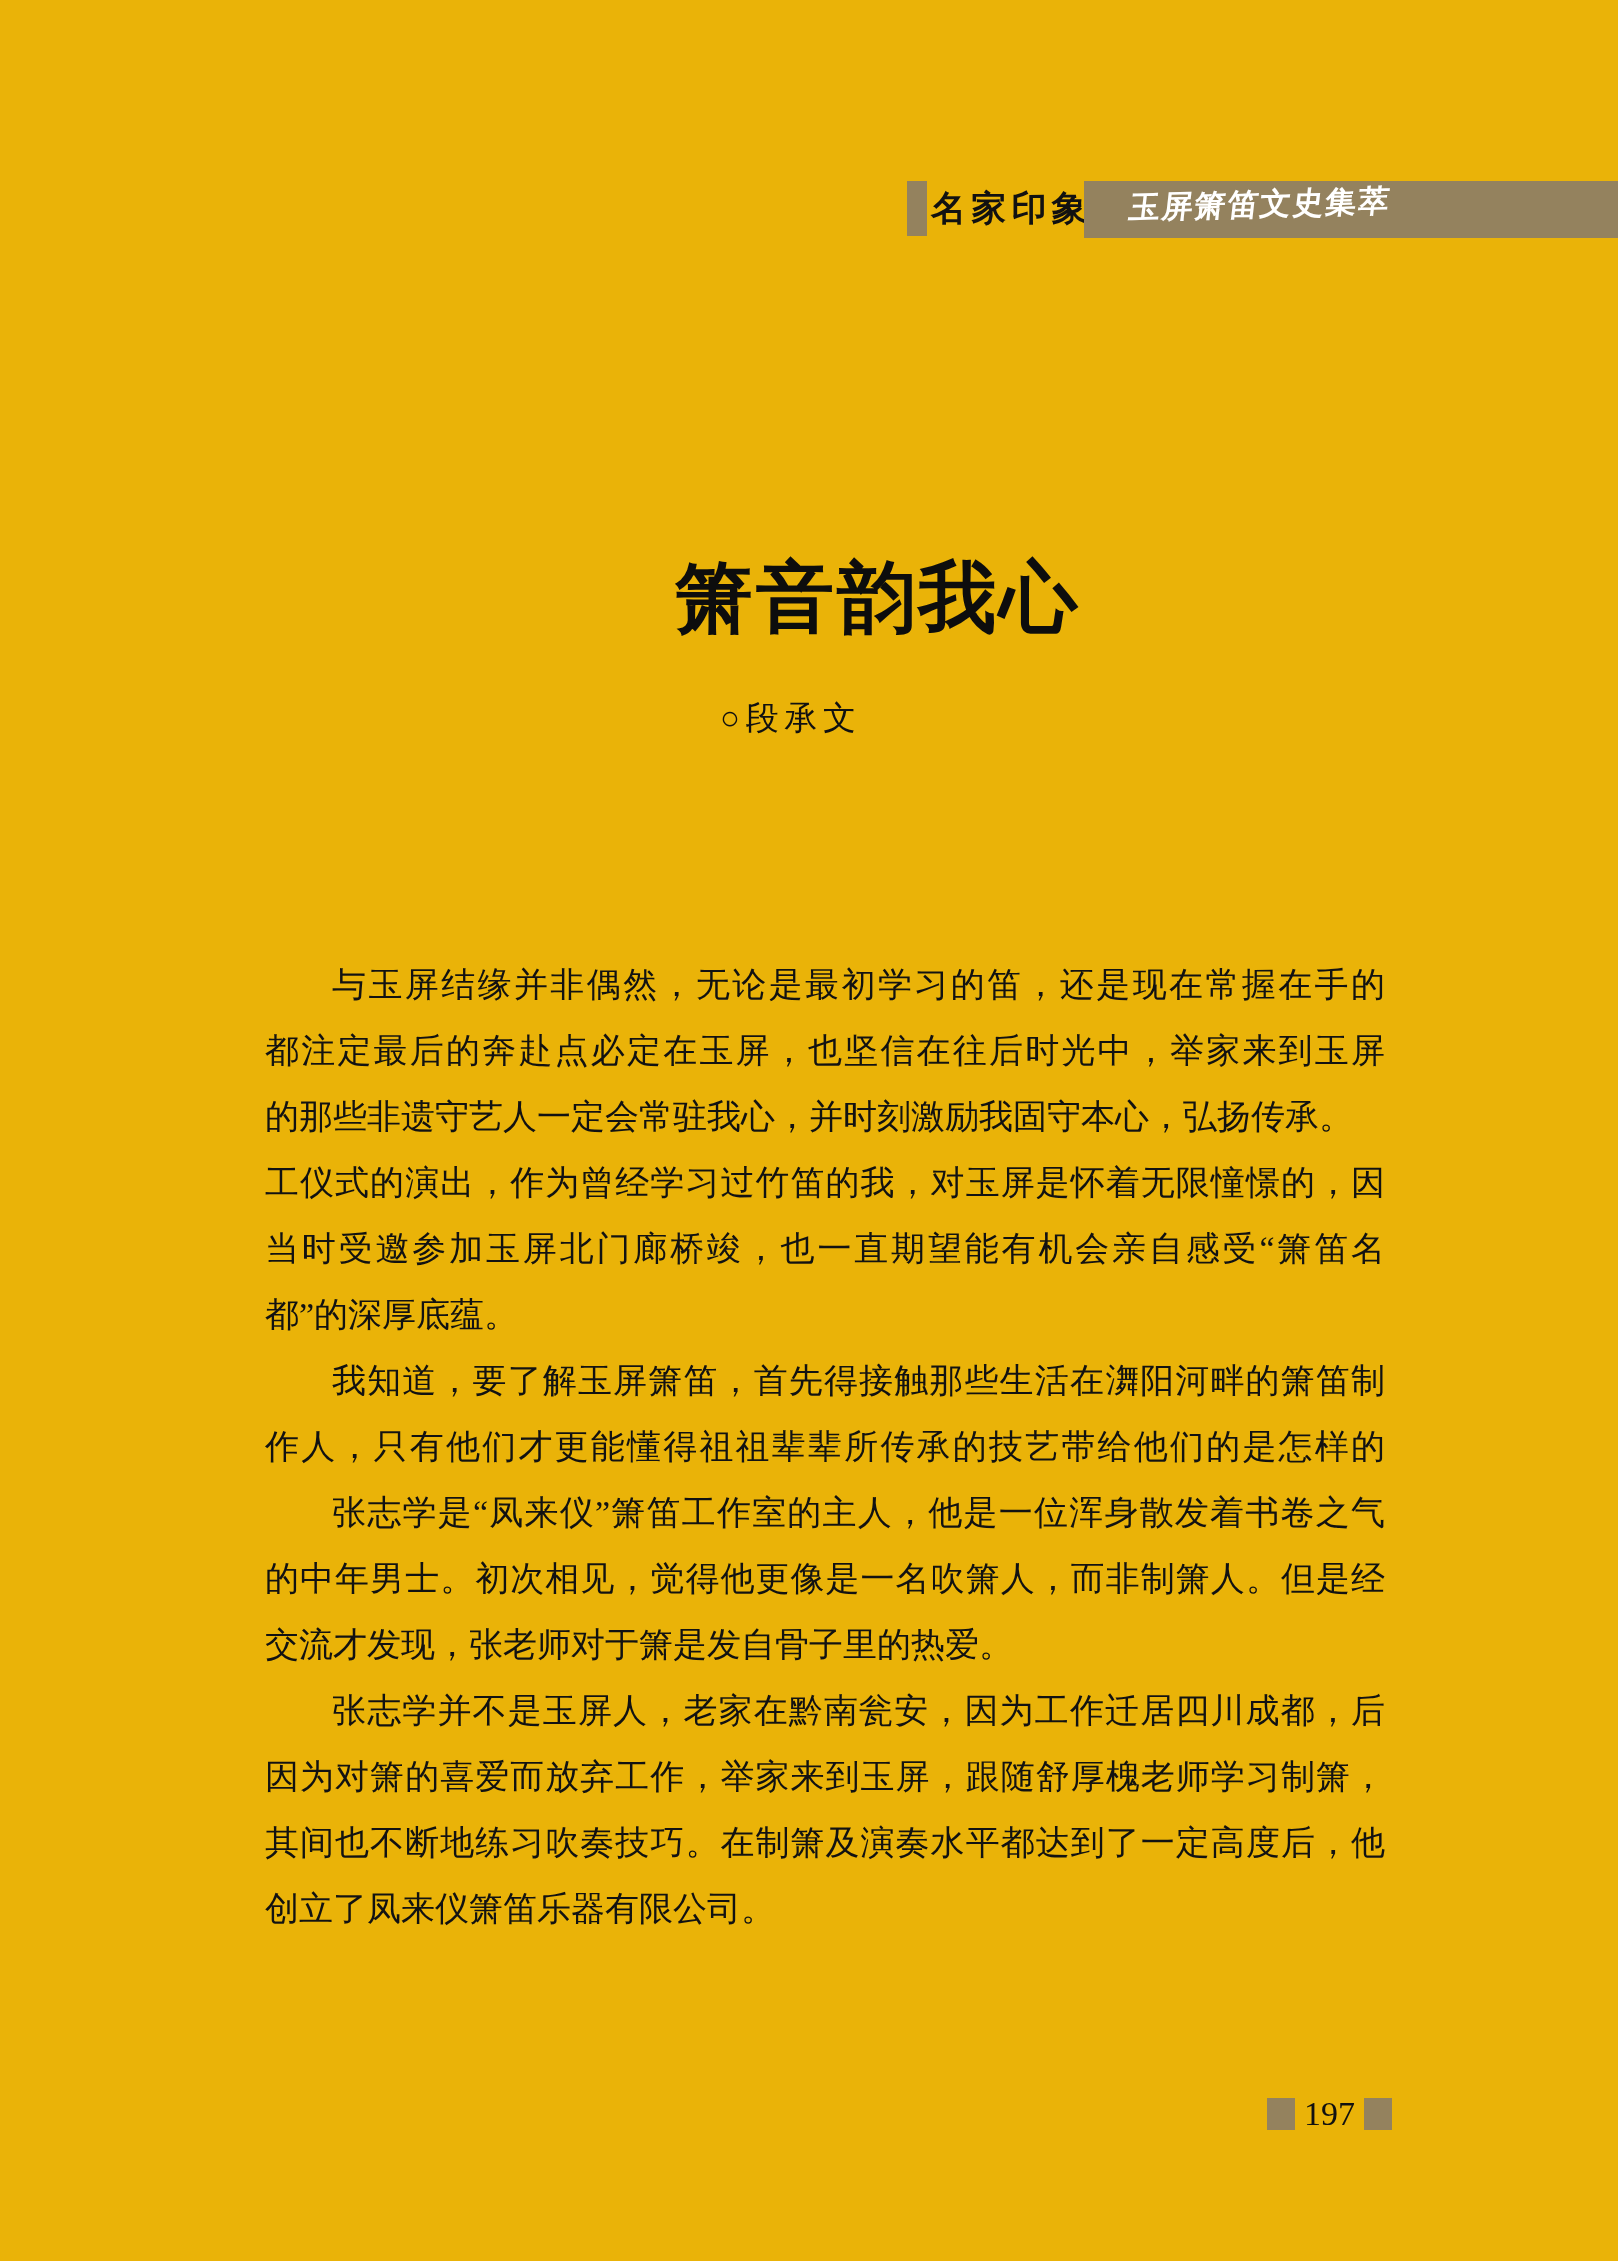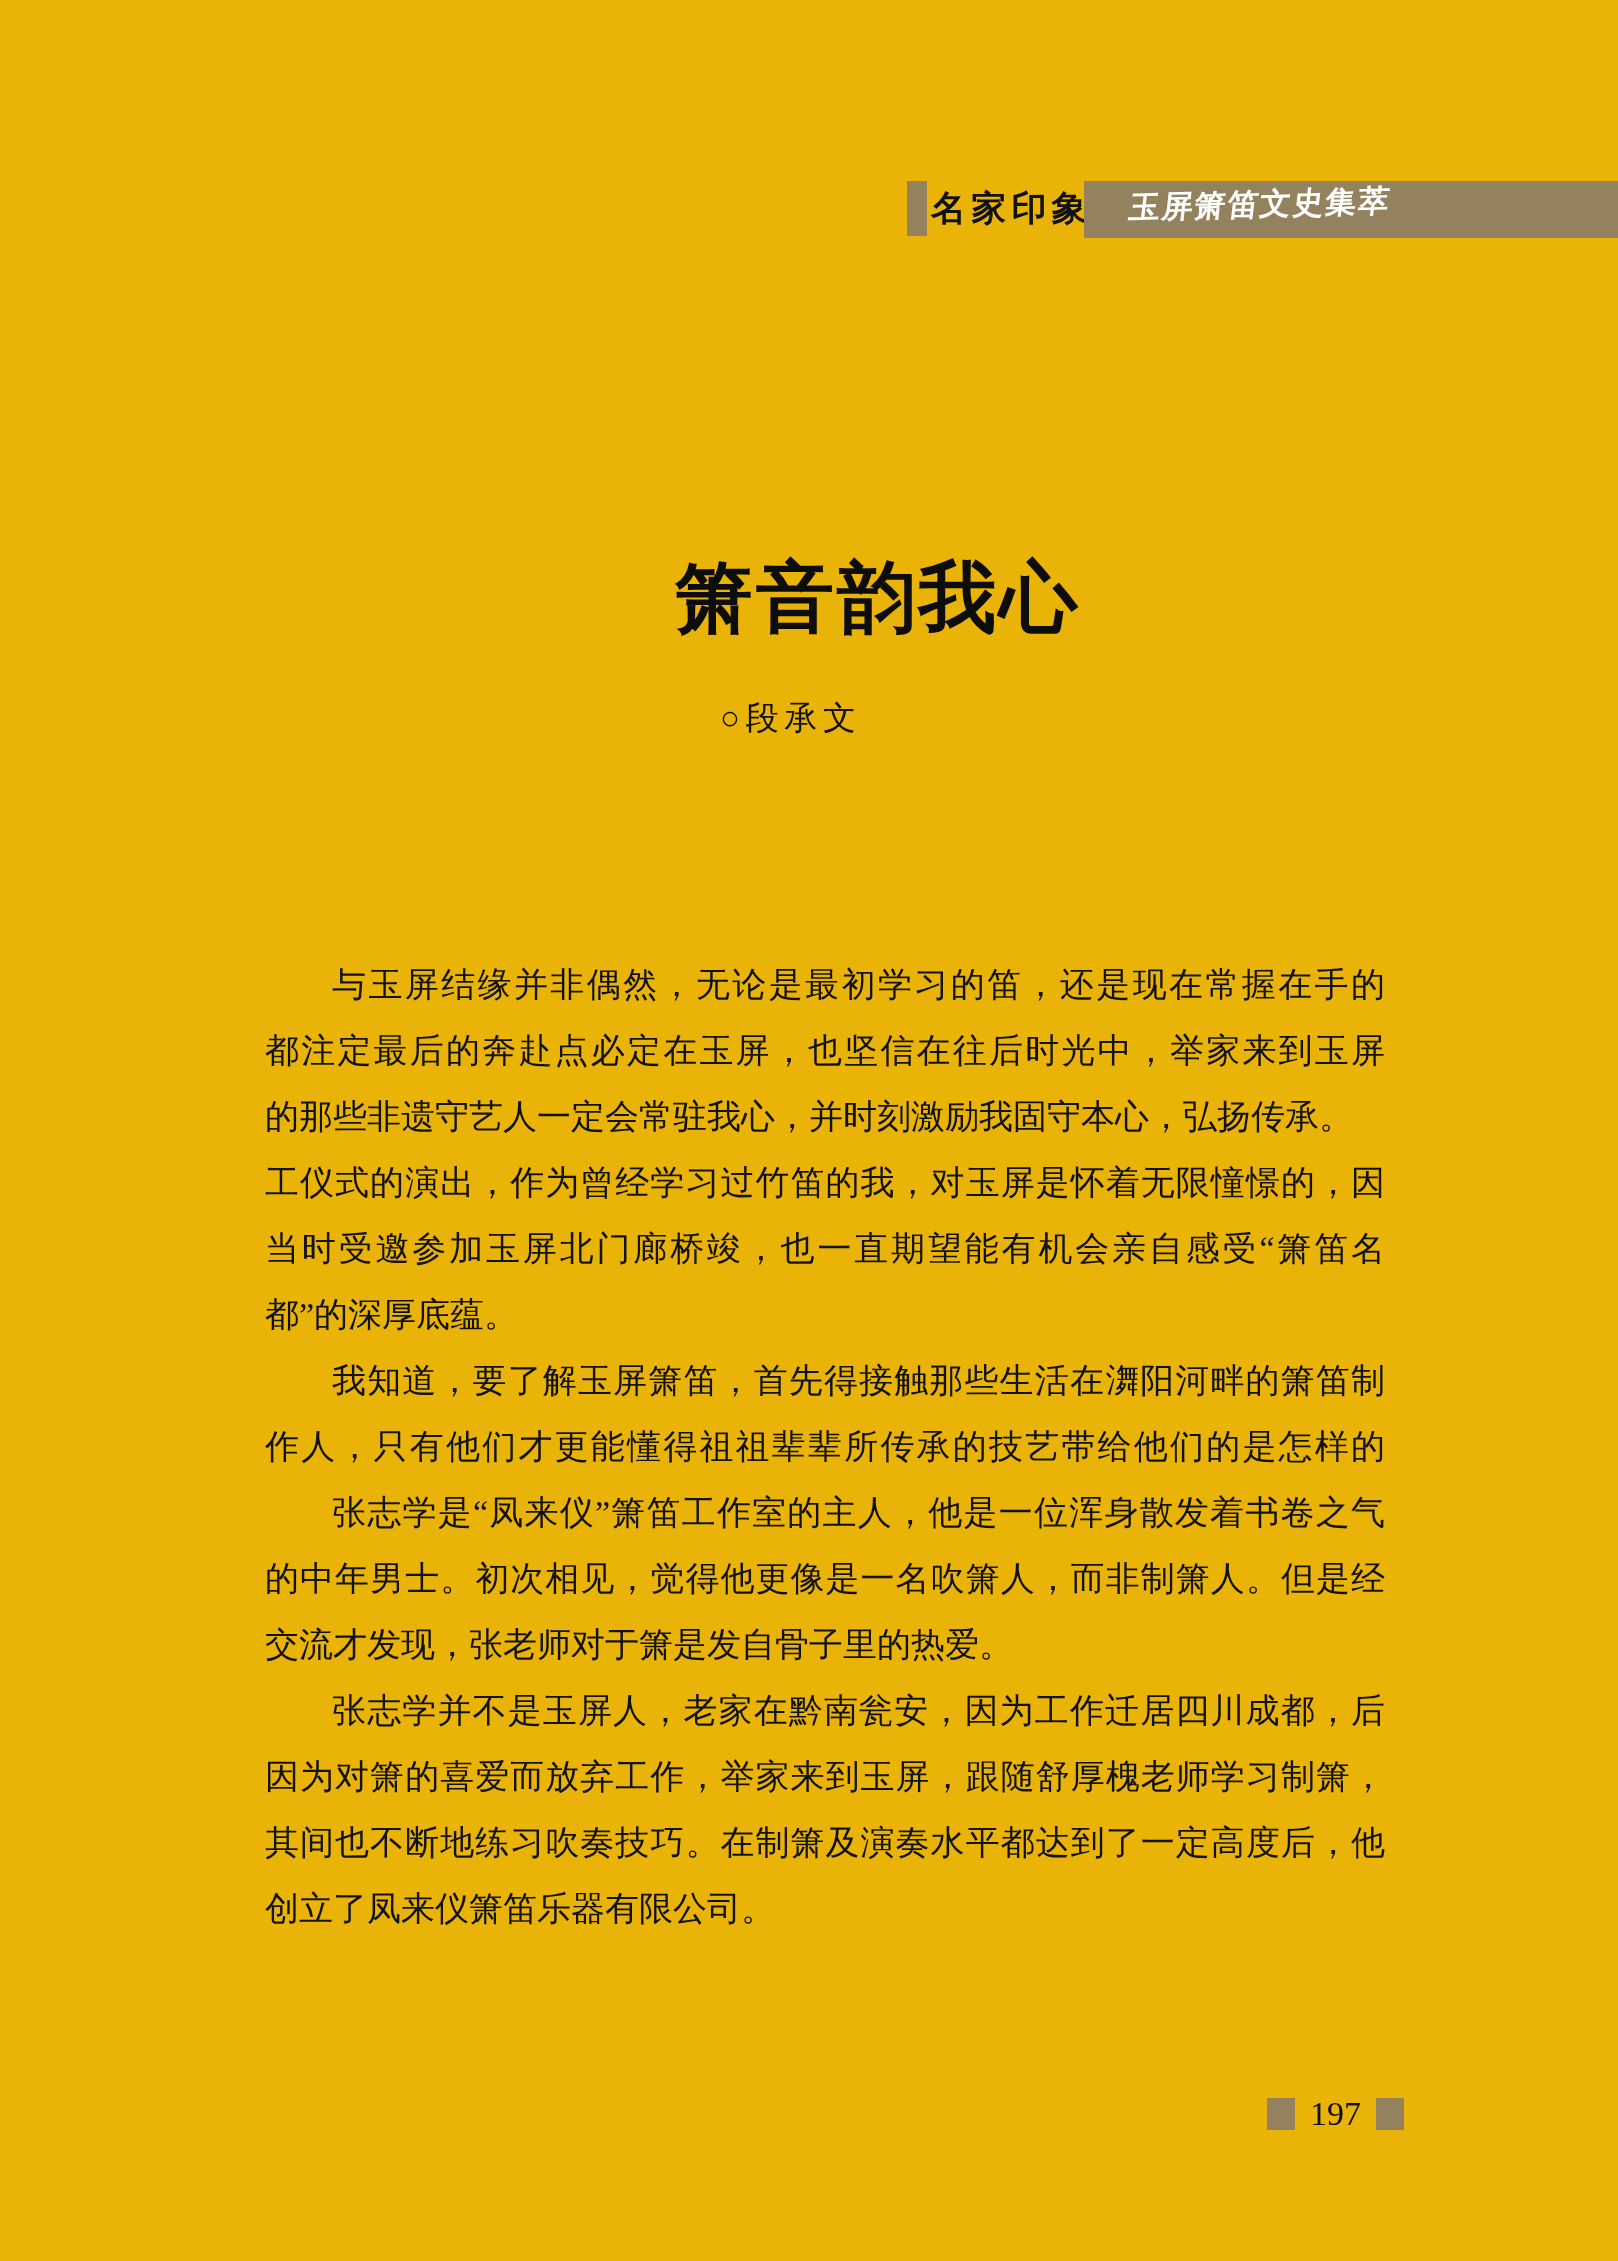--- a/index.html
+++ b/index.html
@@ -84,21 +84,21 @@
     overflow: hidden;
   }
   .article-body .line.first { text-indent: 67px; }
   .article-body .line.last  { text-align-last: left; font-family: Liberation Serif, serif; }
 
   
   .footer {
     position: absolute;
     left: 1267px; top: 2098px;
     display: flex; align-items: center;
-    gap: 15px;
+    gap: 9px;
   }
   .footer-square { width: 28px; height: 32px; }
   .footer-page-number {
     font-size: 34px; line-height: 32px;
     color: #111111;
     min-width: 46px; text-align: center;
   }
 </style>
 </head>
 <body>

